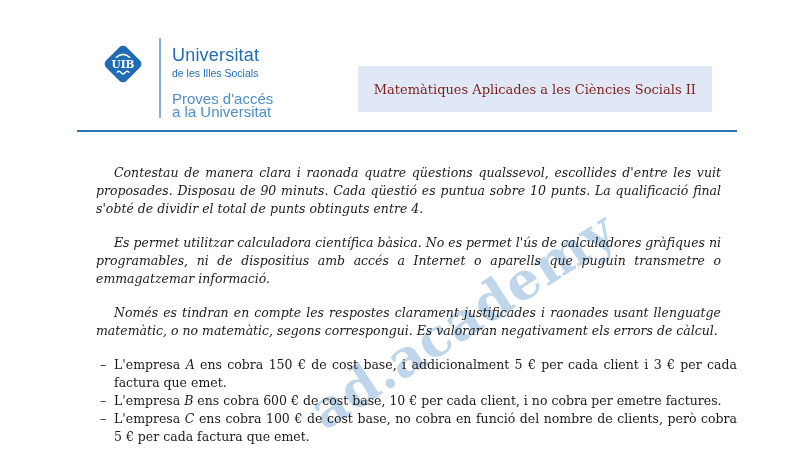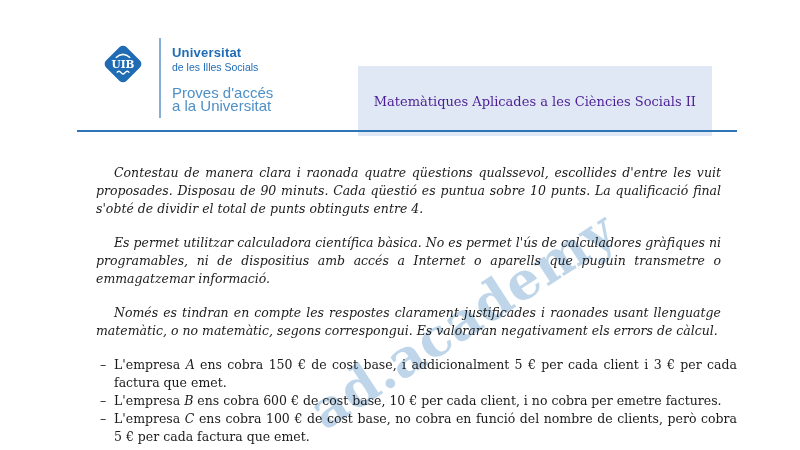--- a/index.html
+++ b/index.html
@@ -16,28 +16,28 @@
     color:rgba(128,173,214,0.5); letter-spacing:1px; white-space:nowrap;
     z-index:0; pointer-events:none;
   }
 
   
   .masthead { position:absolute; left:0; top:0; right:0; height:146px; z-index:2; }
   .logo { position:absolute; left:100px; top:36px; display:flex; }
   .diamond { width:46px; height:46px; margin-top:5px; }
   .logo-divider { width:2px; background:#86afd8; height:80px; margin:2px 11px 0 13px; }
   .logo-text { padding-top:9px; font-family:"Liberation Sans", sans-serif; }
-  .uni-name { font-size:13px; font-weight:bold; color:#1f6cb5; letter-spacing:0.2px; }
+  .uni-name { font-size:18px; font-weight:normal; color:#1f6cb5; letter-spacing:0.2px; }
   .uni-sub  { font-size:10.5px; color:#1f6cb5; margin-top:1px; }
   .tagline  { margin-top:13px; font-size:15px; color:#4d8fc6; line-height:13px; }
 
   .head-boxes { position:absolute; right:88px; top:66px; display:flex; gap:5px; }
   .subject-box,.model-box {
-    background:#dfe8f4; color:#4c1d95; font-size:13px; height:46px;
-    display:flex; align-items:center; padding:12px 16px; white-space:nowrap;
+    background:#dfe8f4; color:#7f1d1d; font-size:13px; height:46px;
+    display:flex; align-items:center; padding:0 16px; white-space:nowrap;
   }
 
   .rule { position:absolute; left:77px; top:130px; width:660px; height:2px; background:#2e75b6; z-index:2; }
 
   
   .doc-body { position:absolute; left:80px; top:148px; width:657px; z-index:1; }
   .para { margin:16px; text-align:justify; text-indent:18px; font-size:12.5px; line-height:18px;font-style:italic; }
   .problem { margin-top:20px; text-indent:0; }
   .plabel { font-weight:bold; }
 

